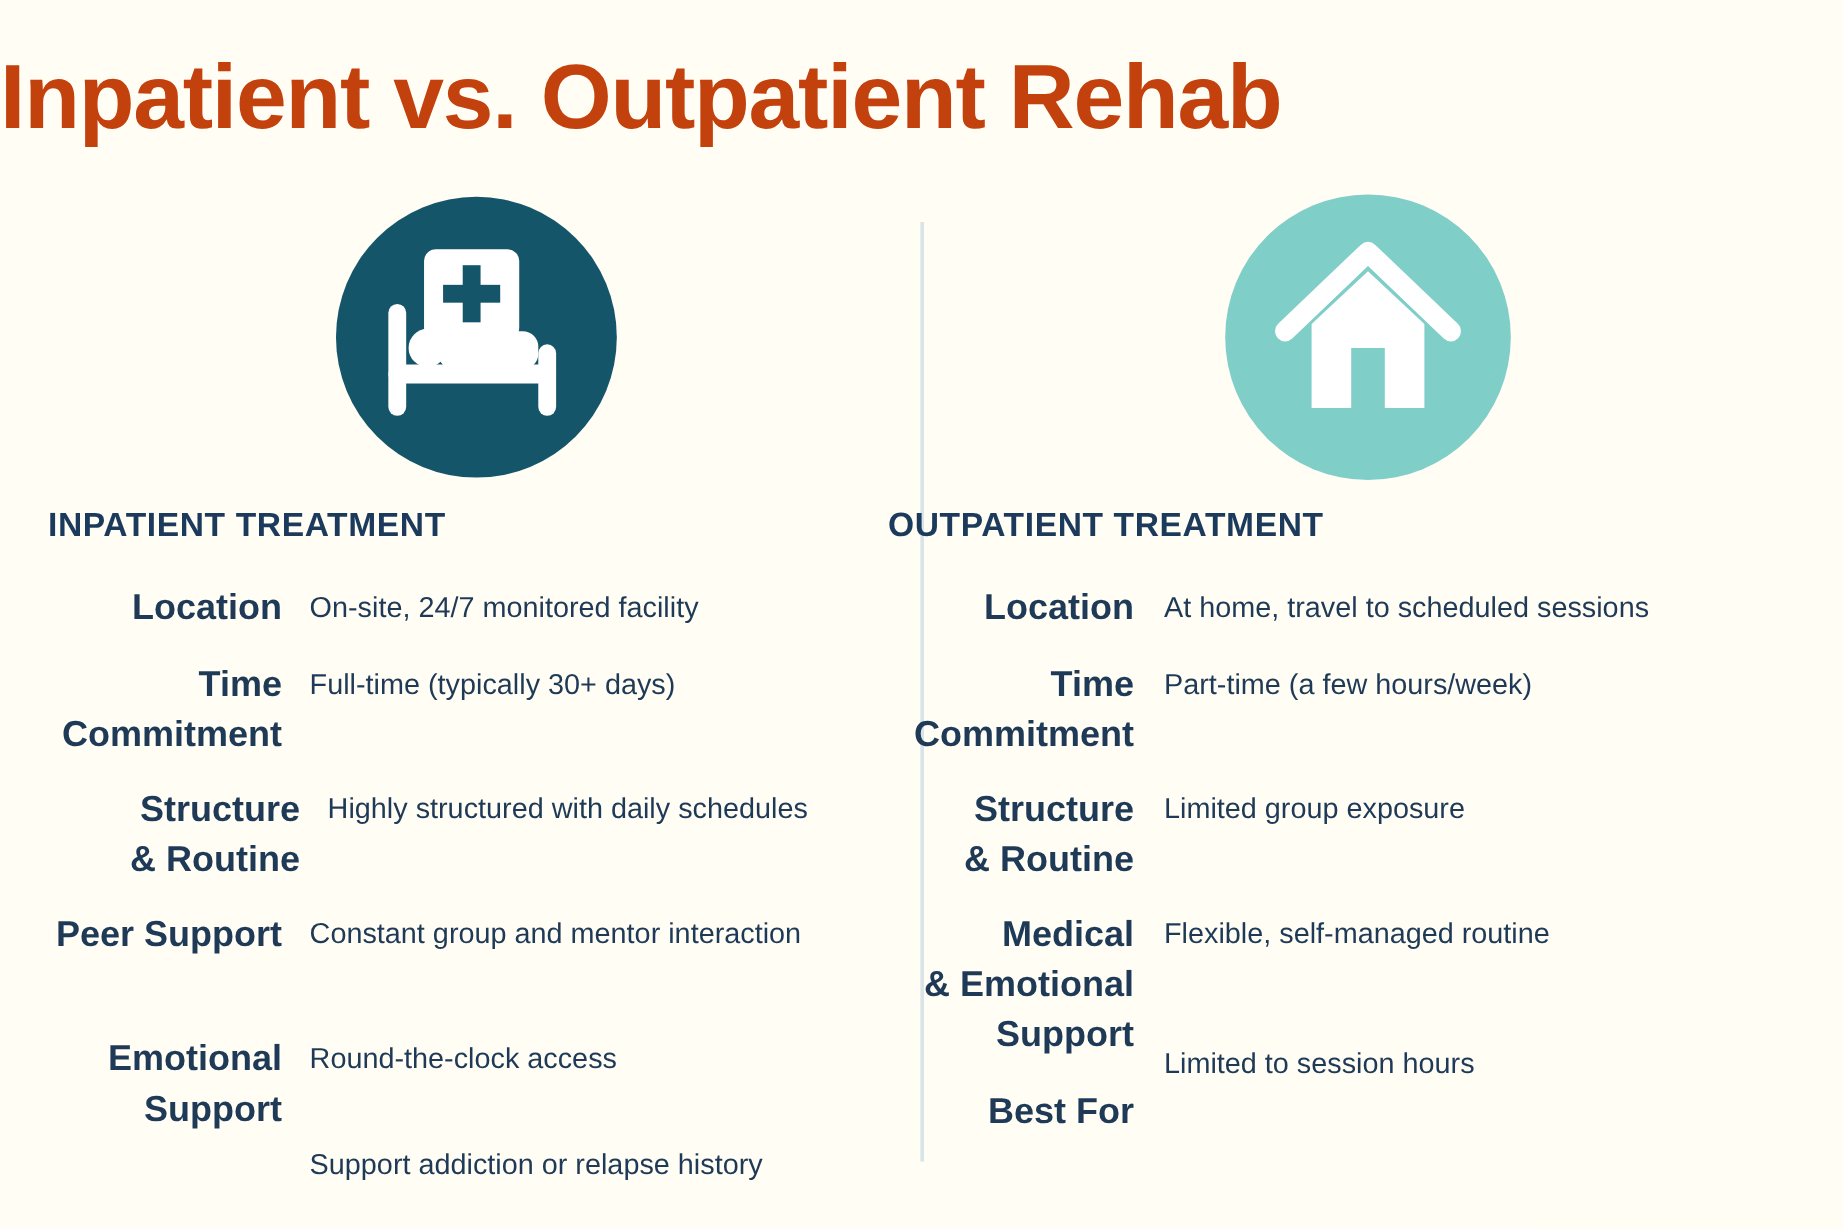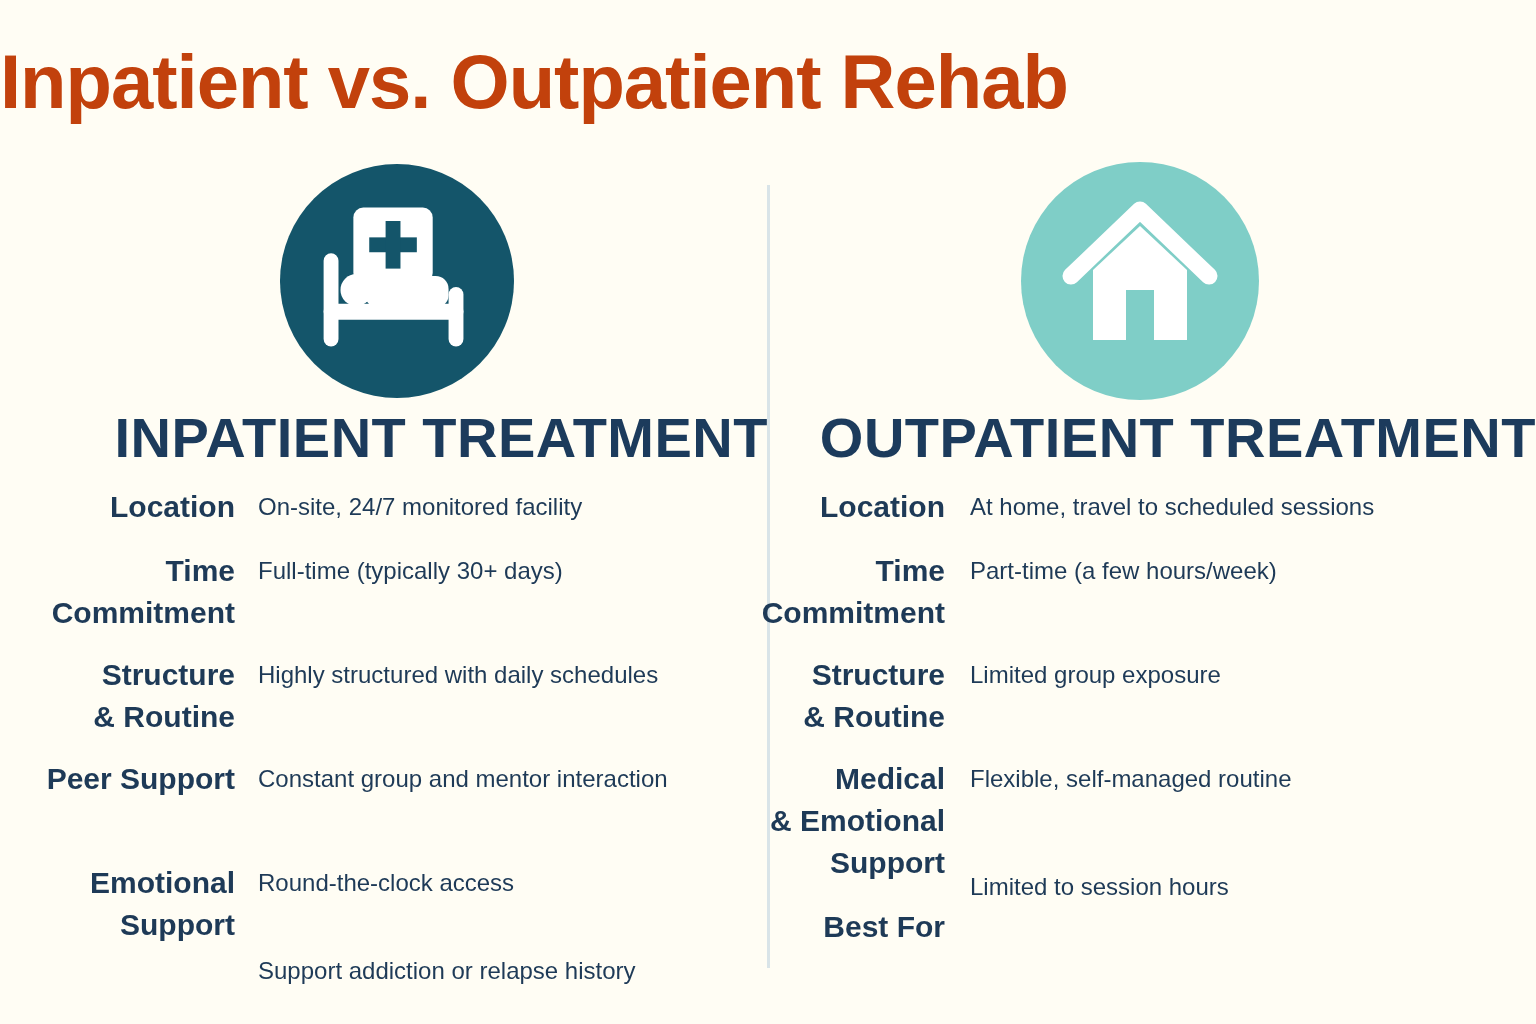--- a/index.html
+++ b/index.html
@@ -40,34 +40,34 @@
   .icon-wrap { position: absolute; }
   .col-left  .icon-wrap { left: 278px; top: 162px; width: 238px; height: 238px; }
   .col-right .icon-wrap { left: 279px; top: 160px; width: 242px; height: 242px; }
   .icon-wrap svg { display: block; width: 100%; height: 100%; }
   .col-heading {
     position: absolute;
     top: 414px;
     left: 0;
     width: 100%;
     margin: 0;
-    text-align: right;
-    font-size: 56px;
+    text-align: left;
+    font-size: 28px;
     line-height: 48px;
     font-weight: 700;
     letter-spacing: 0.5px;
     color: #1C3B5C;
   }
   .col-left .col-heading { padding-left: 40px; width: calc(100% - 40px); }
   .row { position: absolute; left: 0; display: flex; align-items: flex-start; }
   .col-left  .row { width: 768px; }
   .col-right .row { width: 796px; }
   .r1 { top: 486px; }
   .r2 { top: 550px; }
-  .r3 { top: 654px; }
+  .r3 { top: 654px; justify-content: center; }
   .r4 { top: 758px; }
   .col-left  .r5 { top: 862px; }
   .col-right .r5 { top: 906px; }
   .row-label {
     font-weight: 700;
     text-align: right;
     font-size: 30px;
     line-height: 42px;
     flex: none;
   }

